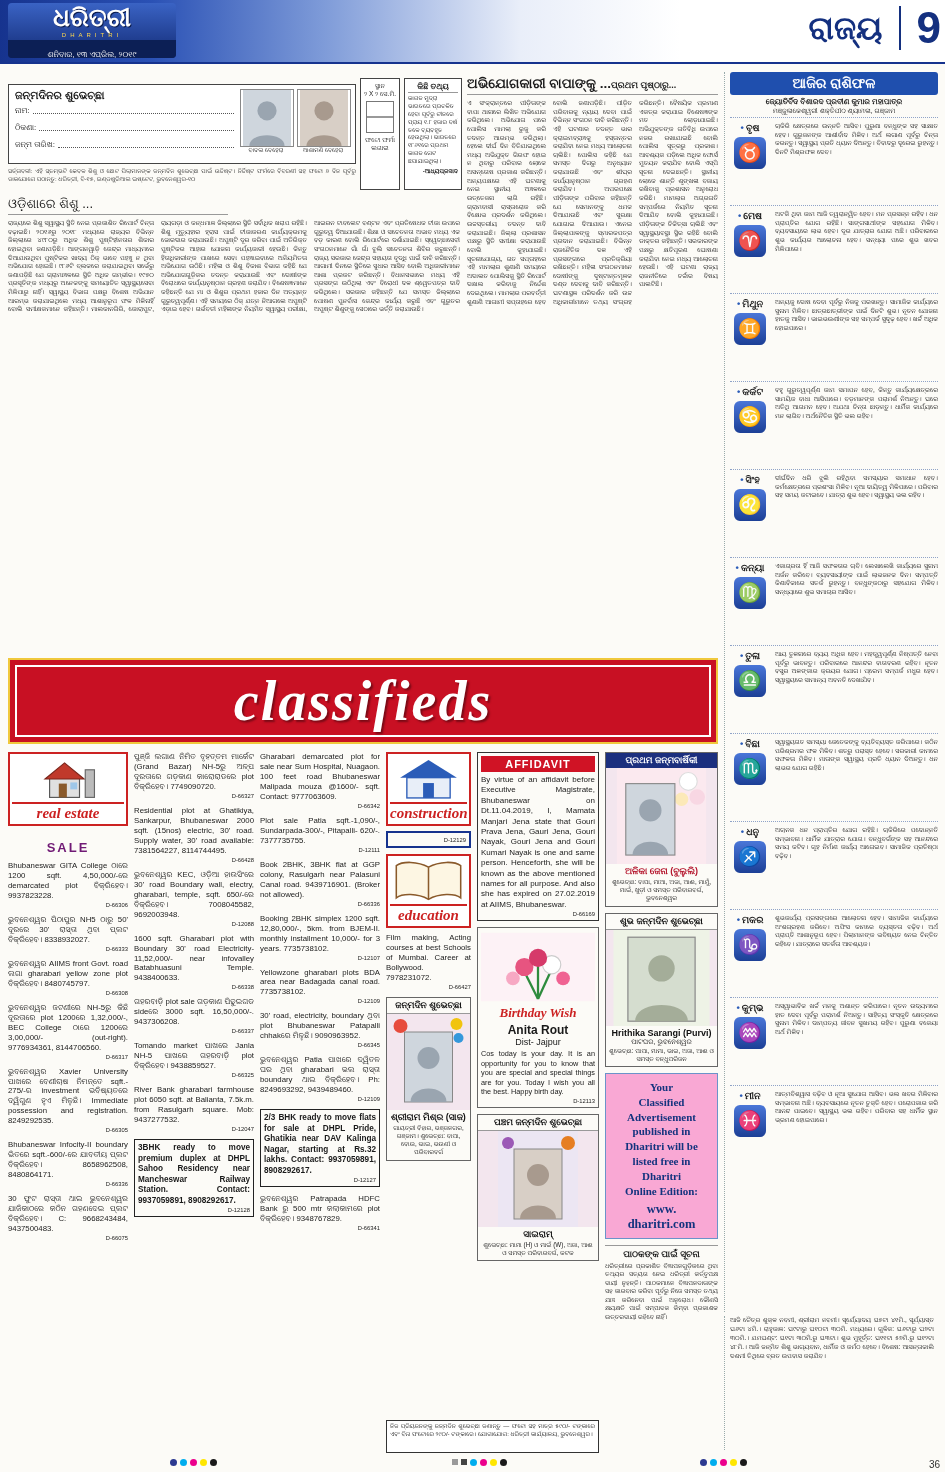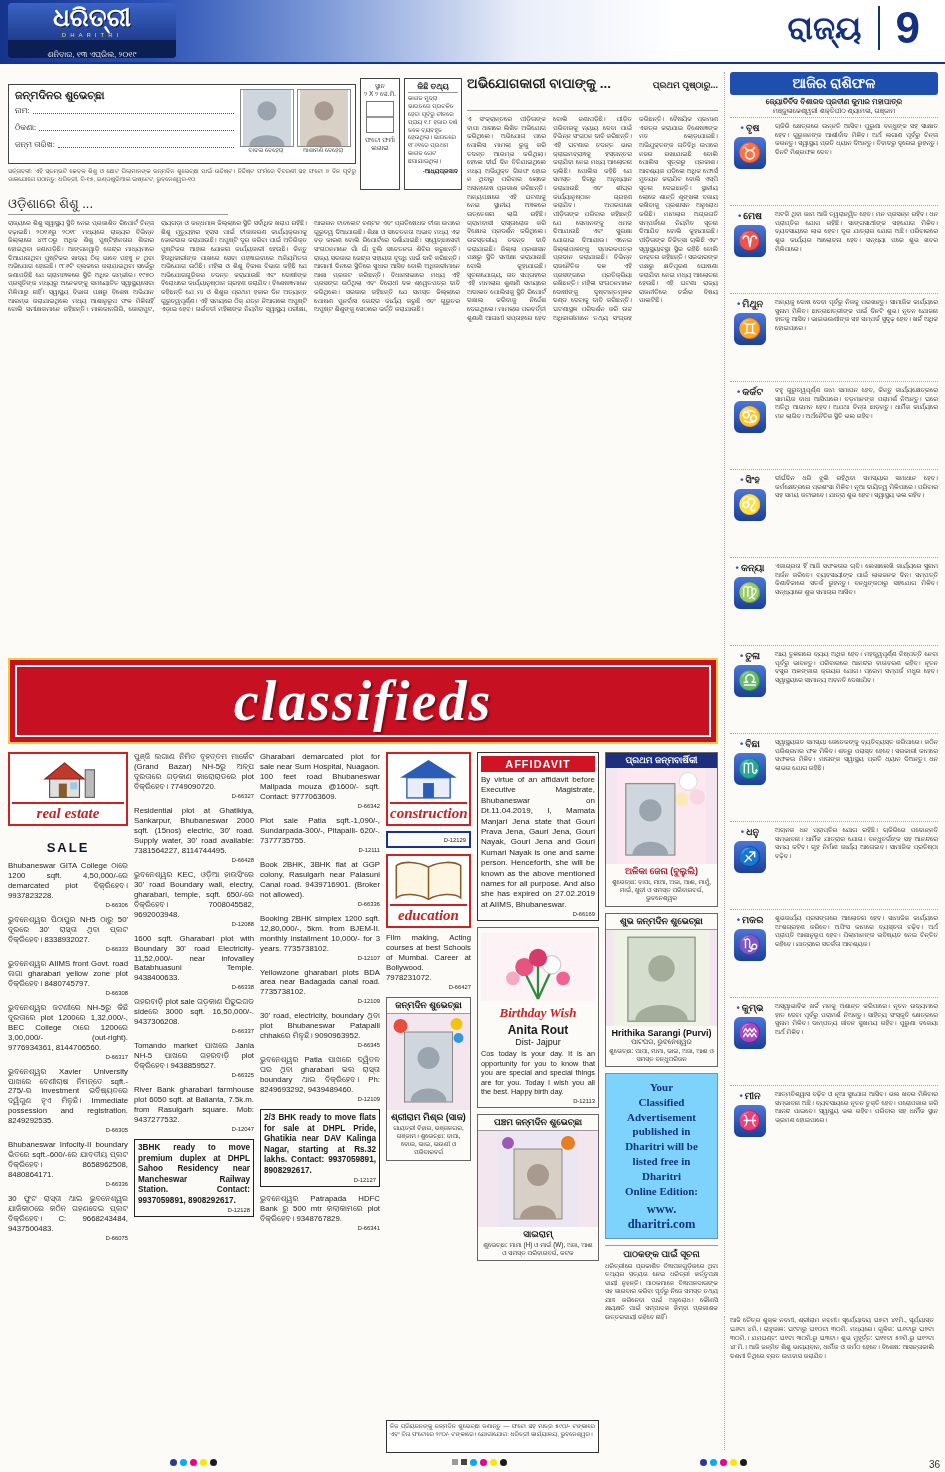--- a/index.html
+++ b/index.html
@@ -7,21 +7,21 @@
         font-family:"Liberation Sans",sans-serif;color:#1a1a1a;overflow:hidden;}
   
   .masthead{position:absolute;left:0;top:0;width:945px;height:62px;
     background:linear-gradient(to right,#16338e 0%,#2a51b5 16%,#7d9ad8 34%,#e9eef9 55%,#ffffff 72%);
     border-bottom:2px solid #16338e;}
   .logo{position:absolute;left:8px;top:3px;width:168px;height:55px;border-radius:4px;
     background:linear-gradient(#3a63c4,#132b76);text-align:center;color:#fff;overflow:hidden;}
   .logo-odia{font-size:25px;font-weight:bold;line-height:1.1;margin-top:1px;text-shadow:1px 1px 0 #0a1a4a;}
   .logo-latin{font-size:6px;letter-spacing:4px;color:#ffd84d;line-height:1;}
   .logo-date{background:#0c1f55;font-size:8px;padding:10px 0;margin-top:2px;}
-  .mast-right{position:absolute;right:25px;top:6px;display:flex;align-items:center;}
+  .mast-right{position:absolute;right:4px;top:6px;display:flex;align-items:center;}
   .mast-section{font-size:32px;font-weight:bold;color:#14307f;padding-right:16px;}
   .mast-pgnum{font-size:44px;font-weight:bold;color:#14307f;border-left:2px solid #14307f;padding-left:16px;line-height:1;}
   
   .bform{position:absolute;left:8px;top:84px;width:348px;height:80px;border:1px solid #444;background:#fff;
          padding:4px 6px;box-sizing:border-box;display:flex;gap:6px;}
   .bf-left{flex:1;}
   .bf-title{font-size:11px;font-weight:bold;margin-bottom:4px;}
   .field{display:flex;font-size:8px;margin-bottom:7px;}
   .field .dots{flex:1;border-bottom:1px dotted #555;margin:0 0 2px 3px;}
   .bf-photos{display:flex;gap:5px;}
@@ -33,21 +33,21 @@
   .adspec{position:absolute;left:360px;top:78px;width:40px;height:112px;border:1px solid #444;background:#fff;
           box-sizing:border-box;padding:3px 2px;text-align:center;font-size:6.5px;line-height:1.25;}
   .adspec .grid{width:26px;height:30px;border:1px solid #777;margin:3px auto;background:
      linear-gradient(#fff 48%,#999 48%,#999 52%,#fff 52%),linear-gradient(90deg,#fff 48%,#999 48%,#999 52%,#fff 52%);}
   .facts{position:absolute;left:404px;top:78px;width:58px;height:112px;border:1px solid #444;background:#fff;
          box-sizing:border-box;padding:3px;font-size:6px;line-height:1.3;}
   .facts-title{font-size:8px;font-weight:bold;text-align:center;border-bottom:1px solid #999;margin-bottom:2px;}
   .facts-attr{text-align:right;font-weight:bold;font-size:6px;margin-top:2px;}
   
   .article1{position:absolute;left:467px;top:76px;width:251px;height:578px;overflow:hidden;}
-  .a1-head{display:flex;justify-content:space-between;align-items:baseline;border-bottom:1px solid #999;padding-bottom:18px;}
+  .a1-head{display:flex;justify-content:flex-start;align-items:baseline;border-bottom:1px solid #999;padding-bottom:2px;}
   .a1-headline{font-size:13.5px;font-weight:bold;}
   .a1-kicker{font-size:9px;font-weight:bold;color:#222;}
   .art-body{margin-top:4px;column-count:3;column-gap:7px;font-size:6.4px;line-height:1.35;text-align:justify;height:545px;overflow:hidden;}
   .article2{position:absolute;left:8px;top:196px;width:452px;height:460px;overflow:hidden;}
   .a2-headline{font-size:13px;font-weight:normal;width:220px;border-bottom:1px solid #999;padding-bottom:2px;}
   .article2 .art-body{height:428px;}
   
   .horoscope{position:absolute;left:724px;top:72px;width:214px;height:1240px;border-left:1px dotted #9aa;padding-left:5px;box-sizing:border-box;overflow:hidden;}
   .h-title{background:#1f4fae;color:#fff;font-size:14px;font-weight:bold;text-align:center;padding:3px 0;border-radius:3px;}
   .h-sub1{font-size:7.5px;font-weight:bold;text-align:center;margin-top:2px;}
@@ -73,41 +73,41 @@
   .col1{width:120px;}.col2{width:120px;}.col3{width:120px;}.col4{width:85px;}.col5{width:122px;}.col6{width:113px;}
   .ad{margin-bottom:7px;}
   .ad-body{font-size:7.8px;line-height:1.28;text-align:justify;}
   .ad-code{font-size:5.8px;text-align:right;color:#222;margin-top:1px;}
   .ad.boxed{border:1.5px solid #222;padding:3px;}
   .ad.boxed .ad-body{font-weight:bold;font-size:8.2px;}
   .secbox{border:2px solid #c22;padding:2px;margin-bottom:5px;background:#fff;}
   .secbox svg{display:block;width:100%;height:46px;}
   .seclabel{font-family:"Liberation Serif",serif;font-style:italic;font-weight:bold;color:#c22;
             text-align:center;font-size:15px;border-top:2px solid #c22;padding-top:1px;}
-  .sale{color:#0f172a;font-size:13px;font-weight:bold;letter-spacing:2px;text-align:center;margin:14px 0 6px;}
+  .sale{color:#701a75;font-size:13px;font-weight:bold;letter-spacing:2px;text-align:center;margin:14px 0 6px;}
   .builtad{border:2px solid #16338e;padding:3px;margin-bottom:6px;}
   .builtad .ad-body{font-weight:bold;font-size:8px;}
   .affidavit{border:1px solid #333;margin-bottom:6px;padding:3px;}
   .aff-head{background:#d01325;color:#fff;font-weight:bold;text-align:center;font-size:11px;letter-spacing:1px;padding:2px 0;margin-bottom:3px;}
   .aff-body{font-size:8px;line-height:1.3;text-align:justify;}
   .bwish{border:1px solid #666;padding:3px;text-align:center;margin-bottom:6px;}
   .bwish svg{width:100%;height:72px;display:block;}
   .bw-script{font-family:"Liberation Serif",serif;font-style:italic;font-weight:bold;font-size:13px;color:#c22;margin:2px 0;}
   .bw-name{font-size:12px;font-weight:bold;}
   .bw-dist{font-size:9px;margin-bottom:2px;}
   .bw-text{font-size:7.3px;line-height:1.3;text-align:justify;}
   .greet{border:1px solid #666;margin-bottom:6px;text-align:center;}
   .greet-head{background:#1b2f7e;color:#fff;font-size:9px;font-weight:bold;padding:2px 0;}
   .greet-head.lt{background:none;color:#111;border-bottom:1px solid #999;}
   .greet svg{width:100%;height:96px;display:block;background:#f3e6ee;}
   .greet-name{font-size:9px;font-weight:bold;color:#b3122a;margin-top:2px;}
   .greet-name.dark{color:#111;}
   .greet-loc{font-size:7px;}
   .greet-lines{font-size:6.3px;line-height:1.3;padding:1px 3px 3px;}
-  .online{background:#7dd3fc;border:1px solid #6b93c9;padding:6px 4px;text-align:center;
+  .online{background:#f9a8d4;border:1px solid #6b93c9;padding:6px 4px;text-align:center;
           font-family:"Liberation Serif",serif;color:#13337e;margin-bottom:6px;}
   .online-text{font-size:11px;font-weight:bold;line-height:1.35;white-space:pre-line;}
   .online-url{font-size:12.5px;font-weight:bold;margin-top:3px;}
   .rnotice-head{font-size:9px;font-weight:bold;text-align:center;border-top:1px solid #999;padding-top:3px;}
   .rnotice-body{font-size:6.3px;line-height:1.35;text-align:justify;margin-top:2px;}
   .bottom-note{position:absolute;left:386px;top:1420px;width:213px;height:33px;border:1px solid #333;
                box-sizing:border-box;padding:2px 3px;font-size:6px;line-height:1.3;text-align:justify;background:#fff;}
   
   .regmarks{position:absolute;bottom:3px;left:0;width:945px;height:10px;}
   .markgroup{position:absolute;display:flex;gap:3px;}

